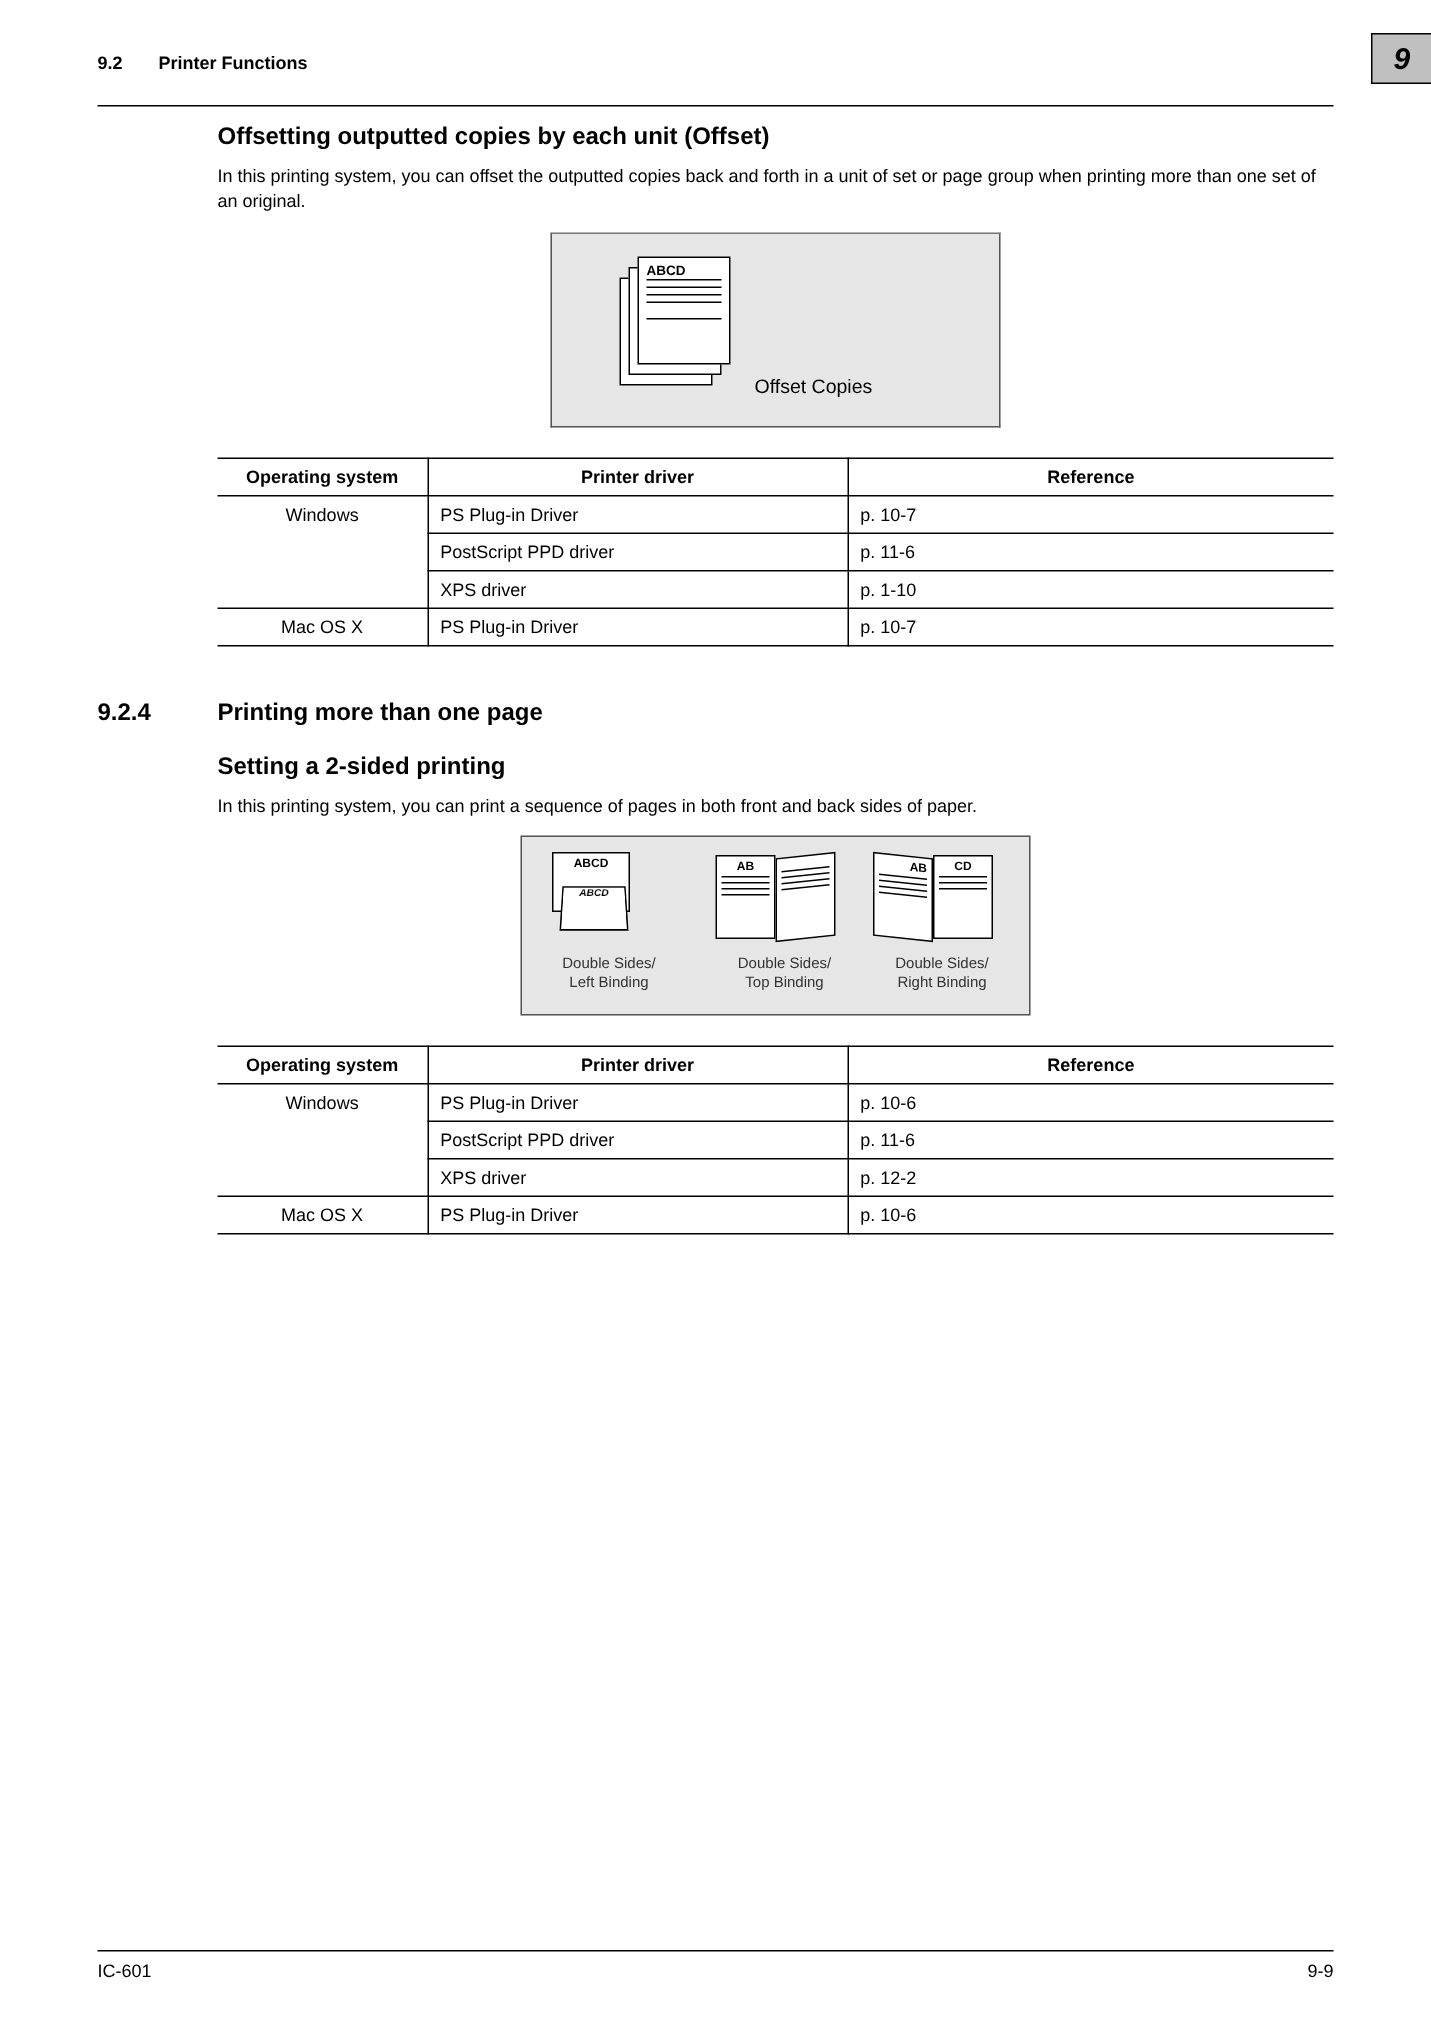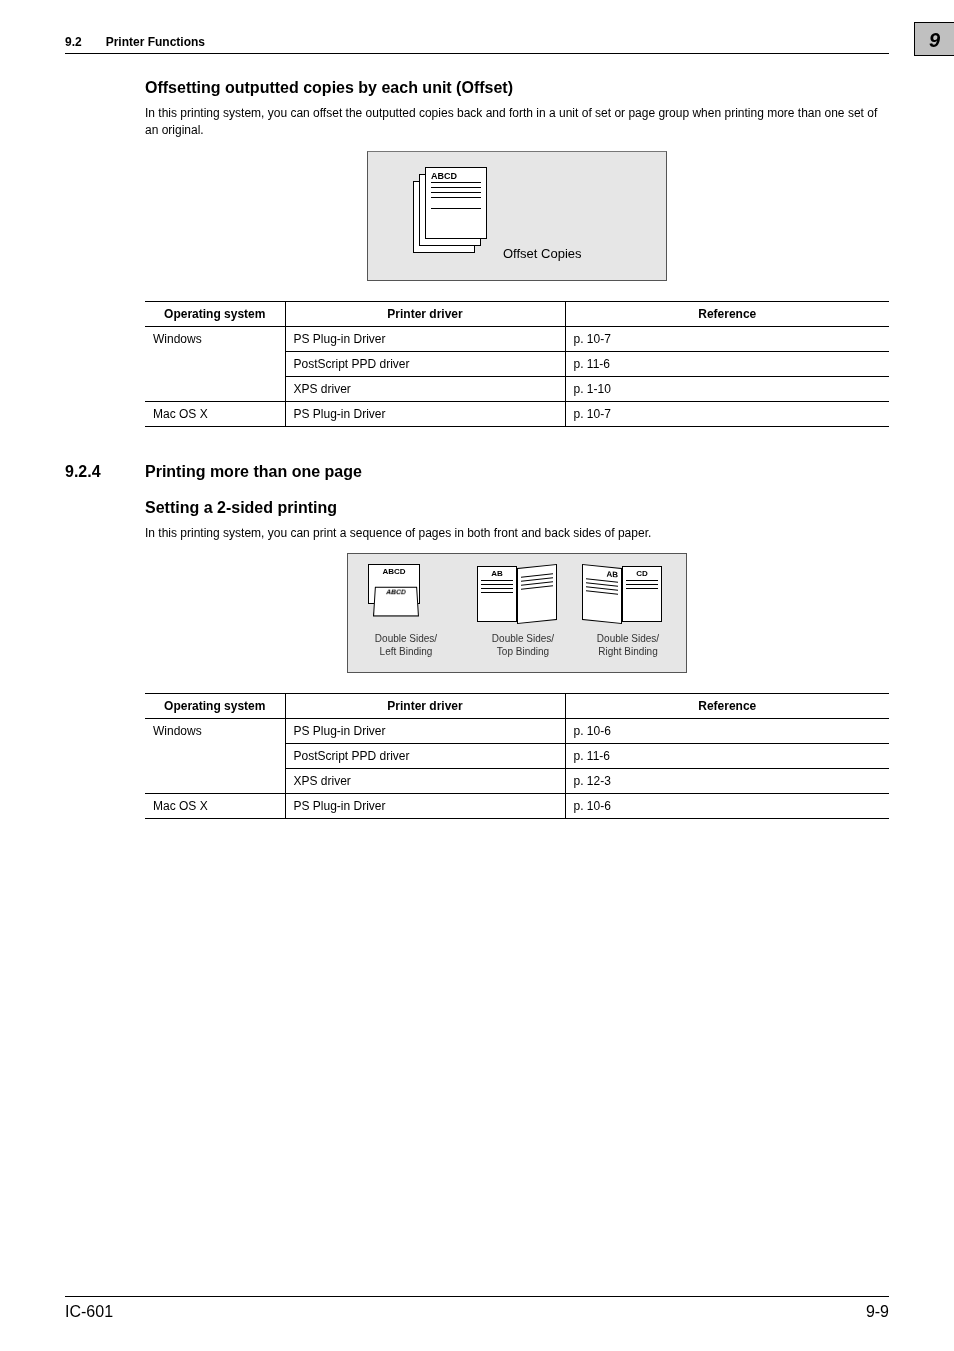--- a/index.html
+++ b/index.html
@@ -14,22 +14,22 @@
     width: 954px;
     height: 1351px;
     position: relative;
     padding: 35px 65px 30px 65px;
   }
   .header-row {
     display: flex;
     justify-content: space-between;
     align-items: flex-start;
     border-bottom: 1px solid #000;
-    padding-bottom: 4px;
-    margin-bottom: 25px;
+    padding-bottom: 21px;
+    margin-bottom: 12px;
   }
   .header-left {
     display: flex;
     align-items: baseline;
     gap: 24px;
     font-size: 12px;
   }
   .header-section-num {
     font-weight: bold;
   }
@@ -122,21 +122,21 @@
   }
   .table th {
     font-weight: bold;
     border-bottom: 1px solid #000;
     border-top: 1px solid #000;
     text-align: center;
   }
   .col-os { width: 140px; border-right: 1px solid #000; }
   .col-driver { width: 280px; border-right: 1px solid #000; }
   .col-ref { }
-  td.rowspan-cell { border-right: 1px solid #000; }
+  td.rowspan-cell { border-right: 1px solid #000; text-align: center; }
   .h2-row {
     display: flex;
     align-items: center;
     margin-left: -80px;
     margin-bottom: 18px;
     gap: 34px;
   }
   .h2-num {
     font-size: 16px;
     font-weight: bold;
@@ -204,21 +204,21 @@
   .tiny-title { font-size: 8px; font-weight: bold; padding: 2px 3px 0 3px;}
   .page-footer {
     position: absolute;
     bottom: 30px;
     left: 65px;
     right: 65px;
     border-top: 1px solid #000;
     display: flex;
     justify-content: space-between;
     padding-top: 6px;
-    font-size: 16px;
+    font-size: 12px;
   }
 </style>
 </head>
 <body>
 
 <div class="chapter-badge">9</div>
 
 <div class="header-row">
   <div class="header-left">
     <span class="header-section-num">9.2</span>
@@ -367,21 +367,21 @@
         <td class="rowspan-cell" rowspan="3">Windows</td>
         <td class="col-driver">PS Plug-in Driver</td>
         <td>p. 10-6</td>
       </tr>
       <tr>
         <td class="col-driver">PostScript PPD driver</td>
         <td>p. 11-6</td>
       </tr>
       <tr>
         <td class="col-driver">XPS driver</td>
-        <td>p. 12-3</td>
+        <td>p. 12-2</td>
       </tr>
       <tr>
         <td class="rowspan-cell">Mac OS X</td>
         <td class="col-driver">PS Plug-in Driver</td>
         <td>p. 10-6</td>
       </tr>
     </tbody>
   </table>
 
 </div>

